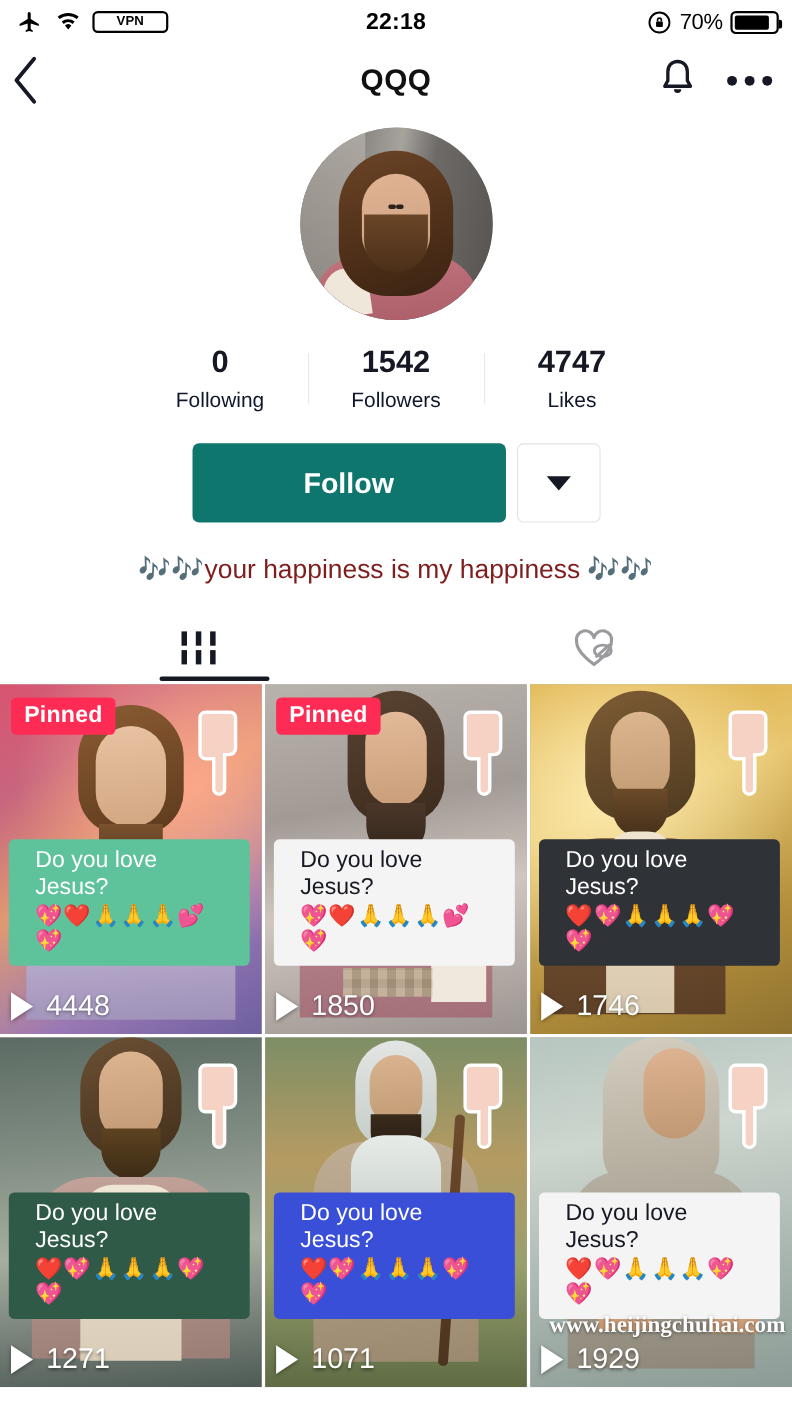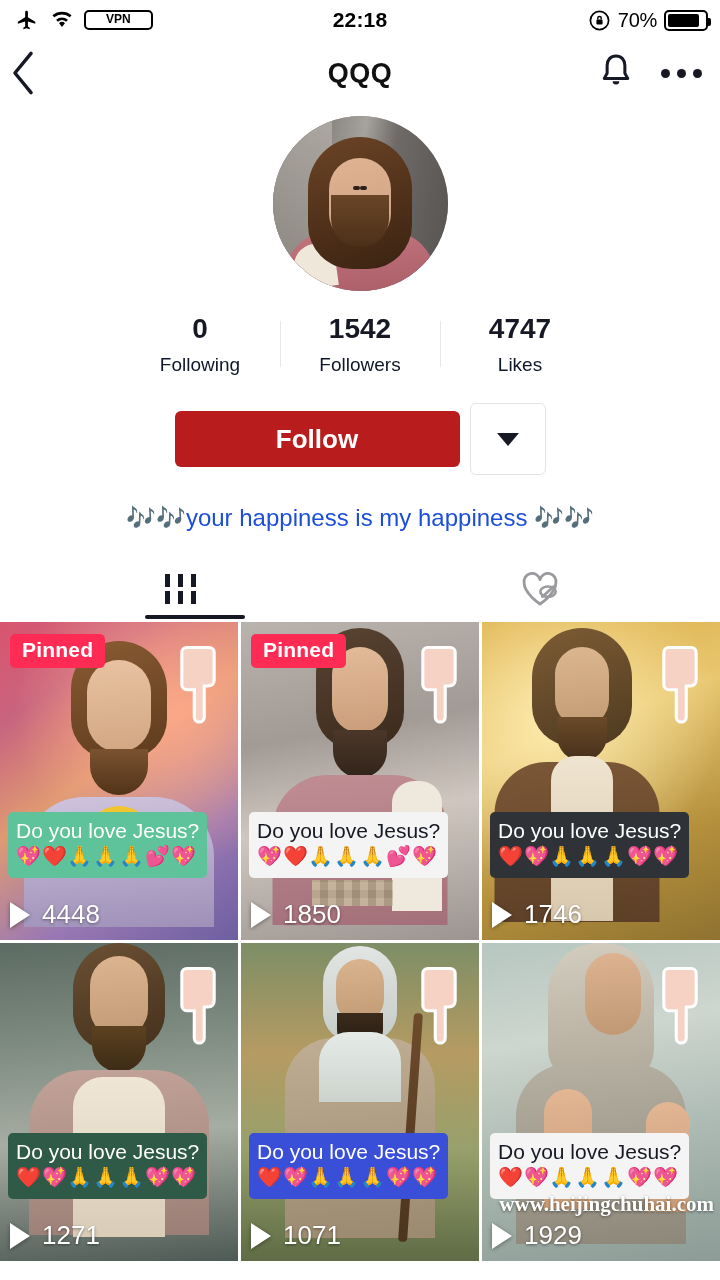--- a/index.html
+++ b/index.html
@@ -108,36 +108,36 @@
     width:1px; height:46px; background:#e8e8e9;
   }
   .stat-num{ font-size:28px; font-weight:bold; color:#161823; }
   .stat-lbl{ font-size:19px; color:#0f172a; margin-top:9px; }
 
   .actions{
     display:flex; justify-content:center; align-items:center; gap:10px;
     margin-top:27px;
   }
   .follow-btn{
-    width:285px; height:56px; border:none; border-radius:6px;
-    background:#b91c1c; color:#fff; font-size:26px; font-weight:bold;
+    width:285px; height:72px; border:none; border-radius:6px;
+    background:#0f766e; color:#fff; font-size:26px; font-weight:bold;
     font-family:inherit; cursor:pointer;
   }
   .more-btn{
     width:76px; height:72px; border:1px solid #e3e3e4; border-radius:6px;
     background:#fff; display:flex; align-items:center; justify-content:center;
     cursor:pointer;
   }
   .caret{
     width:0;height:0;border-left:11px solid transparent;border-right:11px solid transparent;
     border-top:13px solid #161823;
   }
 
   .bio{
-    text-align:center; margin-top:28px; font-size:24px; color:#1d4ed8;
+    text-align:center; margin-top:28px; font-size:24px; color:#7f1d1d;
     padding:0 40px; line-height:1.25;
   }
 
   
   .tabs{ display:flex; margin-top:26px; position:relative; }
   .tab{
     flex:1; height:60px; display:flex; align-items:center; justify-content:center;
     cursor:pointer; position:relative;
   }
   .tab-underline{
@@ -179,21 +179,21 @@
   .pinned{
     position:absolute; top:12px; left:10px;
     background:#fe2c55; color:#fff; font-size:21px; font-weight:bold;
     padding:4px 12px 6px; border-radius:5px; letter-spacing:.2px;
   }
   .hand{
     position:absolute; right:14px; top:18px; width:52px; height:92px;
   }
   .cap{
     position:absolute; left:8px; bottom:62px; max-width:92%;
-    padding:7px 8px 9px; border-radius:5px;
+    padding:7px 24px 9px; border-radius:5px;
     font-size:21px; line-height:1.18; font-weight:500;
   }
   .cap .emo{ display:block; font-size:20px; margin-top:2px; letter-spacing:1px; }
   .cap.green{ background:#5ec39a; color:#fff; }
   .cap.white{ background:#f4f4f4; color:#161823; }
   .cap.dark{ background:#2f3337; color:#fff; }
   .cap.darkgreen{ background:#2f5a47; color:#fff; }
   .cap.blue{ background:#3a4fd8; color:#fff; }
 
   .plays{

